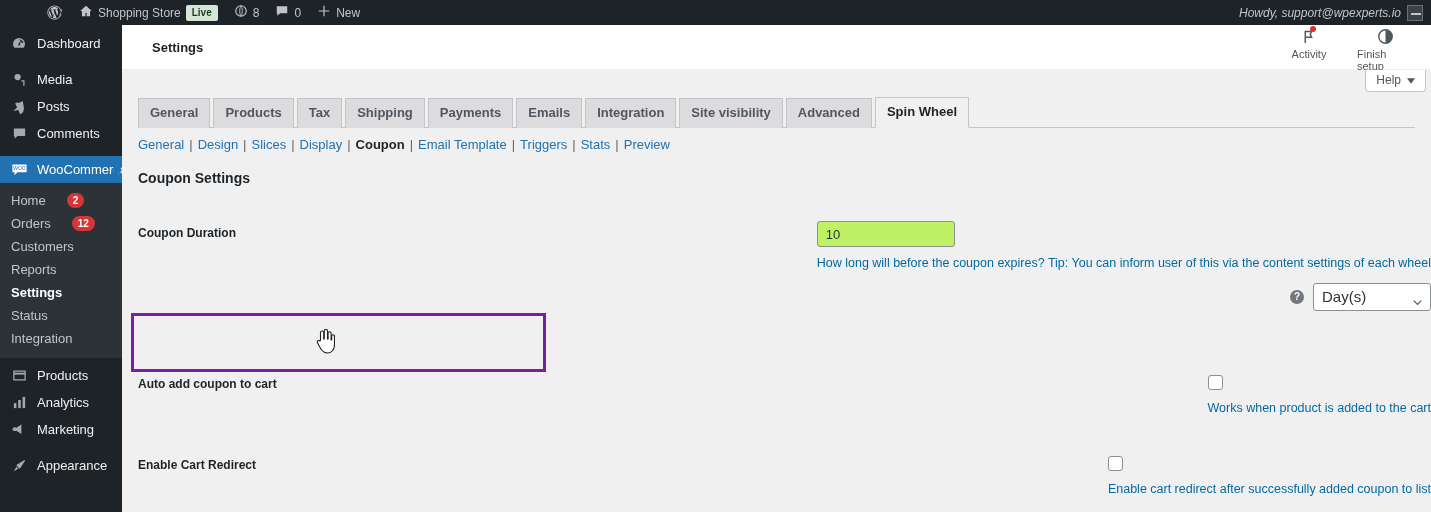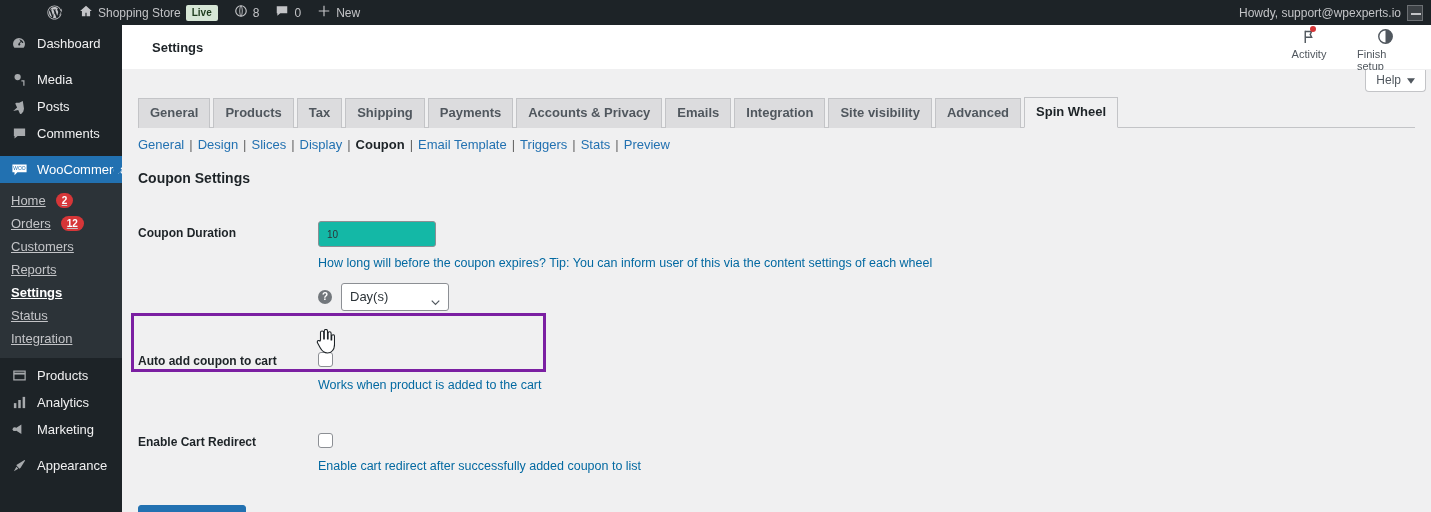--- a/index.html
+++ b/index.html
@@ -22,21 +22,21 @@
     height: 25px; padding: 0 8px; color: #c3c4c7; white-space: nowrap;
   }
   .ab-item:first-child { padding-left: 7px; }
   .ab-logo svg { display: block; }
   .ab-sitename { font-size: 12px; }
   .live-badge {
     background: #d6e6d6; color: #1d3b1d; font-size: 10px;
     padding: 1px 6px; border-radius: 2px; font-weight: bold;
     line-height: 14px;
   }
-  .ab-right { margin-left: auto; display: flex; align-items: center; }
+  .ab-right { margin-left: auto; display: flex; align-items: center; font-style: italic; }
   .ab-howdy { font-size: 12px; padding-right: 6px; }
   .ab-avatar {
     width: 16px; height: 16px; border: 1px solid #6b6f73;
     display: inline-block; position: relative; background: #3c4145;
     margin-right: 8px;
   }
   .ab-avatar::after {
     content: ""; position: absolute; left: 3px; top: 7px;
     width: 10px; height: 2px; background: #c3c4c7;
   }
@@ -60,24 +60,23 @@
   }
   .menu-icon {
     width: 20px; height: 20px; display: flex;
     align-items: center; justify-content: center;
     color: #a7aaad; flex: 0 0 20px;
   }
   .menu-item.current .menu-icon { color: #fff; }
   .menu-sep { height: 9px; }
   .submenu { background: #2c3338; padding: 6px 0 8px 0; }
   .submenu-item {
-    display: flex; align-items: center; gap: 10px;
+    display: flex; align-items: center; gap: 21px;
     padding: 3px 0 3px 11px; font-size: 13px; color: #c3c4c7;
     line-height: 17px;
-    text-decoration: underline;
   }
   .submenu-item.current { color: #fff; font-weight: bold; }
   .badge {
     background: #d63638; color: #fff; font-size: 10px; font-weight: bold;
     border-radius: 9px; padding: 1px 6px; line-height: 13px;
     display: inline-block;
   }
 
   
   .content {
@@ -134,35 +133,35 @@
   .subsub-link.current { color: #1d2327; font-weight: bold; }
   .subsub-sep { color: #666; padding: 0 5px; }
 
   .page-h2 {
     font-size: 14px; font-weight: bold; color: #1d2327;
     padding: 18px 0 0 16px;
   }
 
   
   .form-table { padding-left: 16px; padding-top: 16px; }
-  .frow { display: flex; align-items: flex-start; position: relative; }
+  .frow { display: flex; align-items: flex-start; position: relative; justify-content: space-between; }
   .flabel {
     width: 180px; font-size: 12px; font-weight: bold; color: #1d2327;
     padding-top: 5px;
   }
   .fdesc { font-size: 12.5px; color: #0369a1; }
   .txtinput {
-    width: 118px; height: 26px; border: 1px solid #8c8f94;
-    background: #14b8a6; font-size: 10px; color: #2c3338;
+    width: 138px; height: 26px; border: 1px solid #8c8f94;
+    background: #bef264; font-size: 13px; color: #2c3338;
     padding: 0 8px; border-radius: 3px; line-height: 24px;
   }
   .selwrap { position: relative; display: inline-block; }
   .selinput {
-    width: 108px; height: 28px; border: 1px solid #8c8f94;
-    background: #fff; font-size: 13px; color: #2c3338;
+    width: 118px; height: 28px; border: 1px solid #8c8f94;
+    background: #fff; font-size: 15px; color: #2c3338;
     padding: 0 26px 4px 8px; border-radius: 3px; line-height: 26px;
   }
   .sel-caret {
     position: absolute; right: 9px; top: 10px;
     width: 9px; height: 9px; pointer-events: none;
   }
   .help-tip {
     width: 14px; height: 14px; border-radius: 50%;
     background: #72777c; color: #fff; font-size: 10px;
     display: inline-flex; align-items: center; justify-content: center;
@@ -413,21 +412,20 @@
       </div>
     </div>
 
     <div class="tabs-wrap">
       <div class="nav-tabs">
         <div class="nav-tab">General</div>
         <div class="nav-tab">Products</div>
         <div class="nav-tab">Tax</div>
         <div class="nav-tab">Shipping</div>
         <div class="nav-tab">Payments</div>
-        <div class="nav-tab">Accounts &amp; Privacy</div>
         <div class="nav-tab">Emails</div>
         <div class="nav-tab">Integration</div>
         <div class="nav-tab">Site visibility</div>
         <div class="nav-tab">Advanced</div>
         <div class="nav-tab active">Spin Wheel</div>
       </div>
     </div>
 
     <div class="subsubsub">
       <a class="subsub-link">General</a>
@@ -469,21 +467,21 @@
             <div class="selinput">Day(s)</div>
             <span class="sel-caret">
               <svg width="9" height="9" viewBox="0 0 12 8" fill="none" stroke="#50575e" stroke-width="1.6">
                 <path d="M1 1.5 6 6.5 11 1.5"></path>
               </svg>
             </span>
           </span>
         </div>
       </div>
 
-      <div class="frow" style="margin-top:41px">
+      <div class="frow" style="margin-top:64px">
         <div class="flabel" style="padding-top:2px">Auto add coupon to cart</div>
         <div>
           <span class="cbox"></span>
           <div class="fdesc" style="margin-top:7px">Works when product is added to the cart</div>
         </div>
       </div>
 
       <div class="frow" style="margin-top:41px">
         <div class="flabel" style="padding-top:2px">Enable Cart Redirect</div>
         <div>

